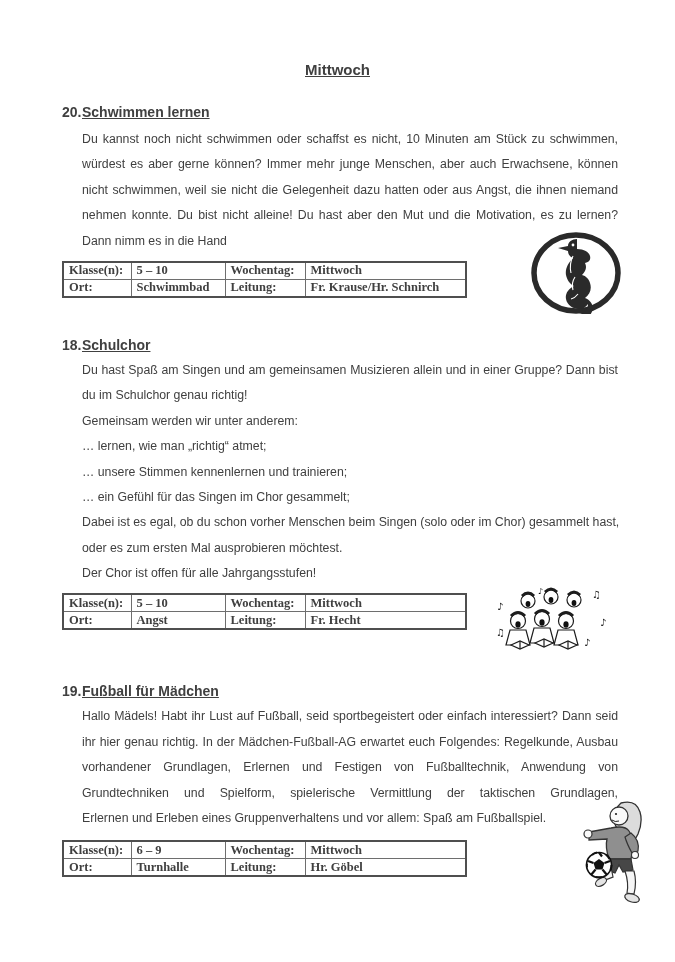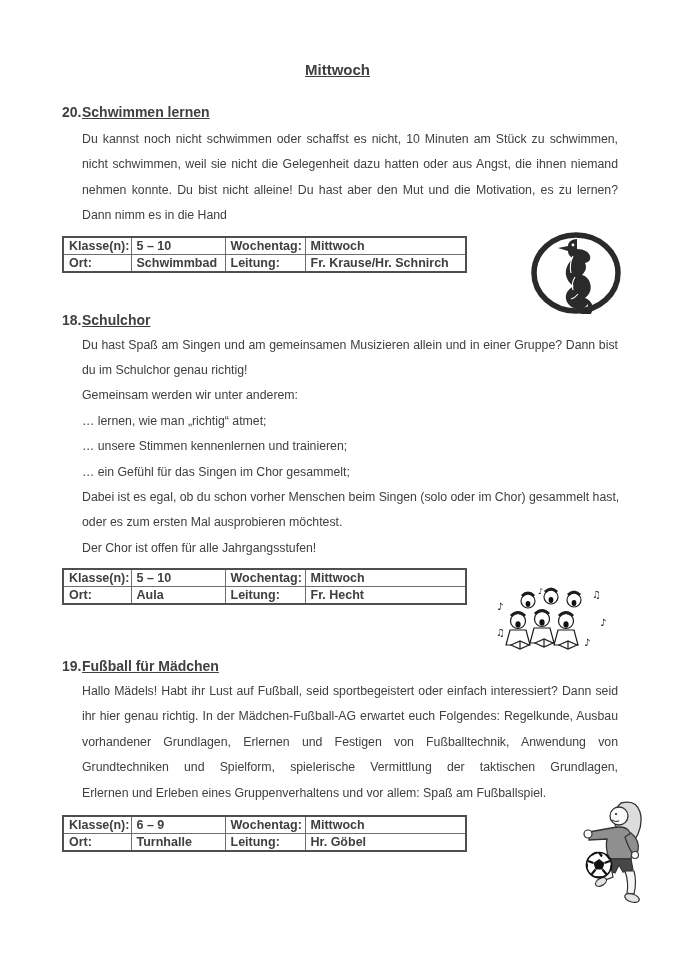--- a/index.html
+++ b/index.html
@@ -12,21 +12,21 @@
   .heading { margin:24px 57px 0 62px; font-weight:bold; font-size:14px; line-height:18px; }
   .heading .num { display:inline-block; width:20px; }
   .mt-s18 { margin-top:38px; }
   .mt-s19 { margin-top:52px; }
   .para { margin:6px 57px 0 82px; font-size:12.3px; line-height:25.4px; }
   .para.tight { margin-top:4px; }
   .line { white-space:nowrap; height:25.4px; }
   .j { text-align:justify; text-align-last:justify; }
   table.info {
     border-collapse:collapse; table-layout:fixed; width:403px;
-    margin:7px 0 0 62px; border:2px solid #4f4f4f;
+    margin:7px 0 0 62px; border:2px solid #4f4f4f;font-family:Liberation Serif, serif;
   }
   table.info.mt-t3 { margin-top:9px; }
   table.info td {
     border:1px solid #6e6e6e; font-weight:bold; font-size:12.5px;
     height:16px; padding:0 0 0 5px; overflow:hidden; white-space:nowrap;
   }
   .clipart { position:absolute; }
   .img-seahorse { left:530px; top:232px; }
   .img-choir { left:494px; top:586px; }
   .img-footballer { left:583px; top:799px; }
@@ -39,20 +39,21 @@
   <div class="title">
     <span class="u">Mittwoch</span>
   </div>
 
   <div>
     <div class="heading">
       <span class="num">20.</span><span class="u">Schwimmen lernen</span>
     </div>
     <div class="para">
       <div class="line j">Du kannst noch nicht schwimmen oder schaffst es nicht, 10 Minuten am Stück zu schwimmen,</div>
+      <div class="line j">würdest es aber gerne können? Immer mehr junge Menschen, aber auch Erwachsene, können</div>
       <div class="line j">nicht schwimmen, weil sie nicht die Gelegenheit dazu hatten oder aus Angst, die ihnen niemand</div>
       <div class="line j">nehmen konnte. Du bist nicht alleine! Du hast aber den Mut und die Motivation, es zu lernen?</div>
       <div class="line">Dann nimm es in die Hand</div>
     </div>
     <table class="info">
       <colgroup>
           <col style="width:68px">
           <col style="width:94px">
           <col style="width:80px">
           <col style="width:161px">
@@ -98,21 +99,21 @@
         </colgroup>
       <tbody>
           <tr>
         <td>Klasse(n):</td>
         <td>5 – 10</td>
         <td>Wochentag:</td>
         <td>Mittwoch</td>
       </tr>
       <tr>
         <td>Ort:</td>
-        <td>Aula</td>
+        <td>Angst</td>
         <td>Leitung:</td>
         <td>Fr. Hecht</td>
       </tr>
     </tbody>
       </table>
   </div>
 
   <div>
     <div class="heading mt-s19">
       <span class="num">19.</span><span class="u">Fußball für Mädchen</span>

